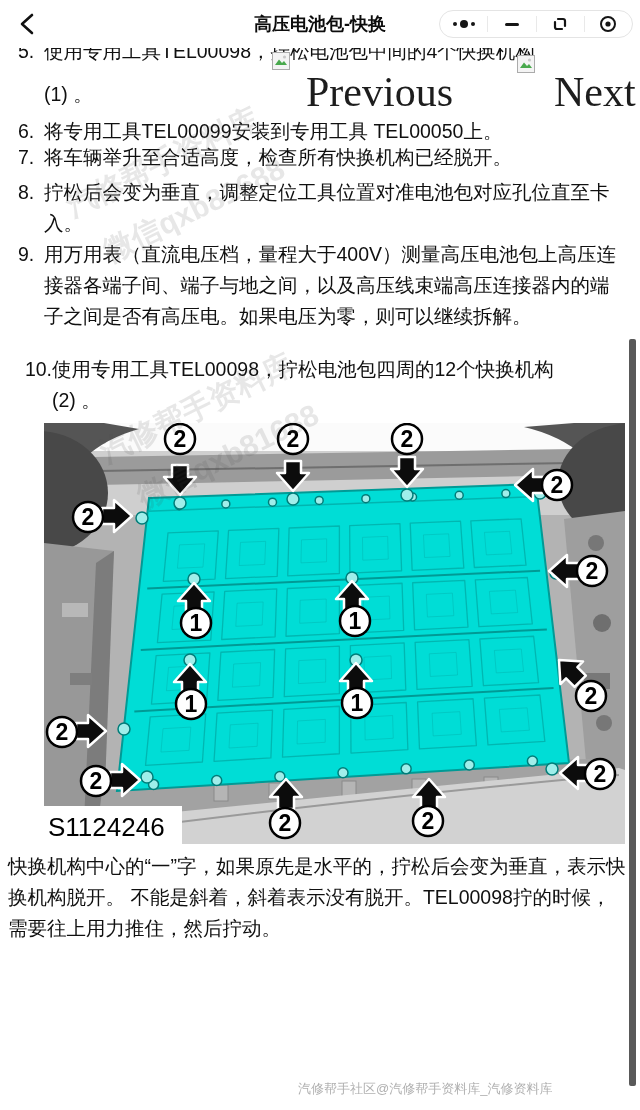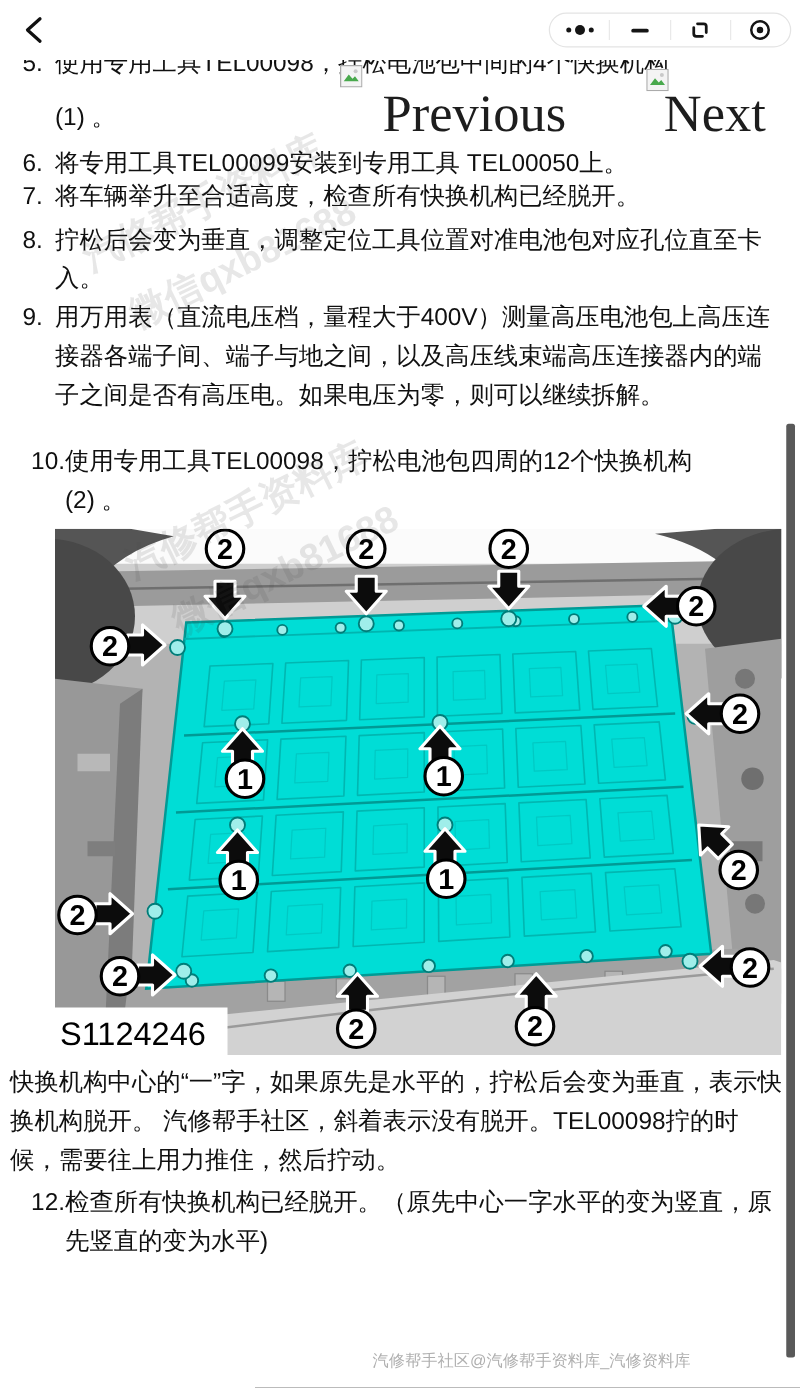--- a/index.html
+++ b/index.html
@@ -82,47 +82,43 @@
     <div class="txt">用万用表（直流电压档，量程大于400V）测量高压电池包上高压连接器各端子间、端子与地之间，以及高压线束端高压连接器内的端子之间是否有高压电。如果电压为零，则可以继续拆解。</div>
   </div>
 
   <div class="step s-double" style="top:354px">
     <span class="num">10.</span>
     <div class="txt">使用专用工具TEL00098，拧松电池包四周的12个快换机构</div>
   </div>
   <div class="cont" style="left:52px;top:385px">(2) 。</div>
 
   <div class="step s-double" style="top:851px">
-    <div class="txt">快换机构中心的“一”字，如果原先是水平的，拧松后会变为垂直，表示快换机构脱开。 汽修帮手社区，斜着表示没有脱开。TEL00098拧的时候，需要往上用力推住，然后拧动。</div>
-  </div>
-
-  <div class="step s-double" style="top:947px">
-    <span class="num">12.</span>
-    <div class="txt">检查所有快换机构已经脱开。（原先中心一字水平的变为竖直，原先竖直的变为水平)</div>
-  </div>
+    <div class="txt">快换机构中心的“一”字，如果原先是水平的，拧松后会变为垂直，表示快换机构脱开。 不能是斜着，斜着表示没有脱开。TEL00098拧的时候，需要往上用力推住，然后拧动。</div>
+  </div>
+
 
 
 
   <div class="pager">
     <span class="bimg" style="left:272px;top:52px;">
       <svg width="18" height="18" viewBox="0 0 18 18">
           <rect x="0.5" y="0.5" width="17" height="17" fill="#f4f4f4" stroke="#ababab"></rect>
           <polygon points="3,13 7,7.5 10,11 12,9 15,13" fill="#49a94d"></polygon>
           <circle cx="12.5" cy="5" r="1.6" fill="#c9c9c9"></circle>
         </svg>
     </span>
     <a href="#" style="left:291px;top:68px;">Previous</a>
     <span class="bimg" style="left:517px;top:55px;">
       <svg width="18" height="18" viewBox="0 0 18 18">
           <rect x="0.5" y="0.5" width="17" height="17" fill="#f4f4f4" stroke="#ababab"></rect>
           <polygon points="3,13 7,7.5 10,11 12,9 15,13" fill="#49a94d"></polygon>
           <circle cx="12.5" cy="5" r="1.6" fill="#c9c9c9"></circle>
         </svg>
     </span>
-    <a href="#" style="left:516px;top:68px;">Next</a>
+    <a href="#" style="left:539px;top:68px;">Next</a>
   </div>
 
   <svg class="figure" viewBox="0 0 581 421">
 
     <rect x="0" y="0" width="581" height="421" fill="#f3f3f2"></rect>
     <rect x="0" y="0" width="581" height="36" fill="#fbfbfb"></rect>
     <rect x="0" y="28" width="581" height="70" fill="#cfcfcf"></rect>
     <polygon points="50,34 530,26 532,52 52,62" fill="#9b9b9b"></polygon>
     <path d="M55,48 L528,40" stroke="#6f6f6f" stroke-width="2"></path>
     <rect x="0" y="92" width="581" height="300" fill="#b3b3b3"></rect>
@@ -357,20 +353,21 @@
   </svg>
 
   <div class="sb"></div>
 
   <div class="header">
     <div class="back">
       <svg width="28" height="28" viewBox="0 0 28 28">
           <polyline points="18,5 8,14 18,23" fill="none" stroke="#111" stroke-width="2.6" stroke-linecap="round" stroke-linejoin="round"></polyline>
         </svg>
     </div>
+    <div class="title">高压电池包-快换</div>
     <div class="capsule">
       <div class="cap-btn">
         <span class="dots">
             <i class="d-s"></i>
             <i class="d-l"></i>
             <i class="d-s"></i>
           </span>
       </div>
       <div class="cap-sep"></div>
       <div class="cap-btn">

